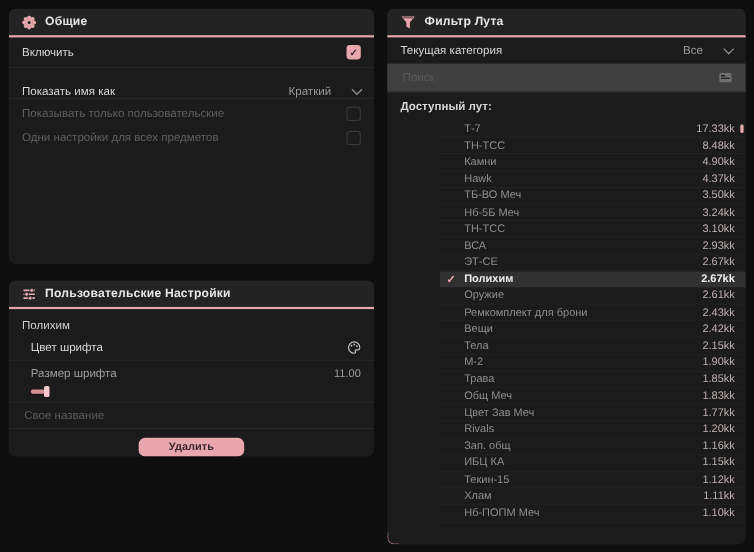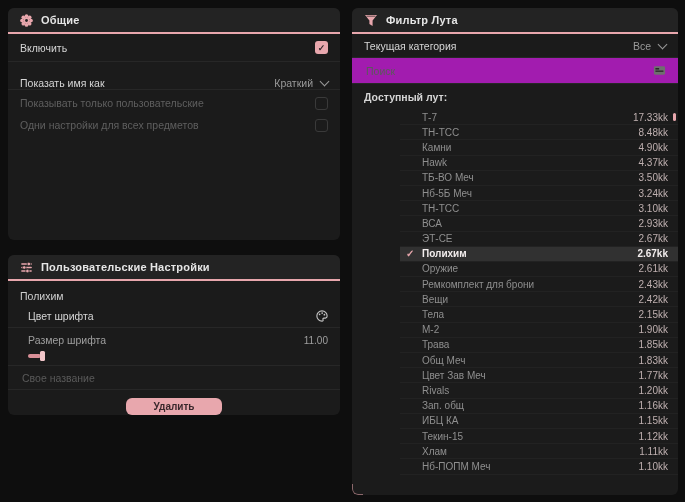--- a/index.html
+++ b/index.html
@@ -26,21 +26,21 @@
   .divider{border-bottom:1px solid #272727;}
   .lbl{font-size:10.5px;color:#d6d6d6;}
   .lbl.dim{color:#5f5f5f;}
   .checkbox{
     width:13px;height:13px;border-radius:3px;background:#e8a7ad;
     display:flex;align-items:center;justify-content:center;
     font-size:9px;color:#32262a;font-weight:bold;cursor:pointer;
   }
   .checkbox.off{background:transparent;border:1px solid #3a3a3a;width:11px;height:11px;}
   .select{
-    display:flex;align-items:center;gap:8px;color:#9a9a9a;font-size:10.5px;cursor:pointer;
+    display:flex;align-items:center;gap:20px;color:#9a9a9a;font-size:10.5px;cursor:pointer;
   }
   .chev{
     width:6px;height:6px;border-right:1.6px solid #9a9a9a;border-bottom:1.6px solid #9a9a9a;
     transform:rotate(45deg);margin-top:-3px;
   }
   .btn{
     background:#e8a7ad;color:#3a282c;font-size:10px;font-weight:bold;
     border:none;border-radius:6px;padding:3px 0;cursor:pointer;
     font-family:"Liberation Sans", sans-serif;
   }
@@ -49,21 +49,21 @@
   .indent{padding-left:20px;}
   .value-dim{font-size:10px;color:#9f9f9f;}
   .slider{position:relative;width:280px;height:10px;margin:2px 0 0 20px;}
   .slider-fill{position:absolute;left:0;top:3px;width:13px;height:4px;background:#d98f97;border-radius:2px;}
   .slider-handle{position:absolute;left:12px;top:0;width:5px;height:10px;background:#f2c6ca;border-radius:1.5px;cursor:pointer;}
   .text-input{
     background:transparent;border:none;outline:none;width:100%;
     font-size:10.5px;color:#cfcfcf;font-family:"Liberation Sans", sans-serif;
   }
   .text-input::placeholder{color:#5a5a5a;}
-  .search-row{background:#a21caf;}
+  .search-row{background:#404040;}
   .loot-list{position:absolute;left:0;right:0;}
   .loot-row{
     display:flex;align-items:center;justify-content:space-between;
     height:15.2px;box-sizing:border-box;padding:0 10px 0 22px;
     border-bottom:1px solid #222222;position:relative;cursor:pointer;margin-left:48px;
   }
   .loot-name{font-size:10px;color:#8f8f8f;white-space:nowrap;}
   .loot-val{font-size:10px;color:#bfb0b0;white-space:nowrap;}
   .loot-row.selected{background:#313131;}
   .loot-row.selected .loot-name,.loot-row.selected .loot-val{color:#f3eeee;font-weight:bold;}

